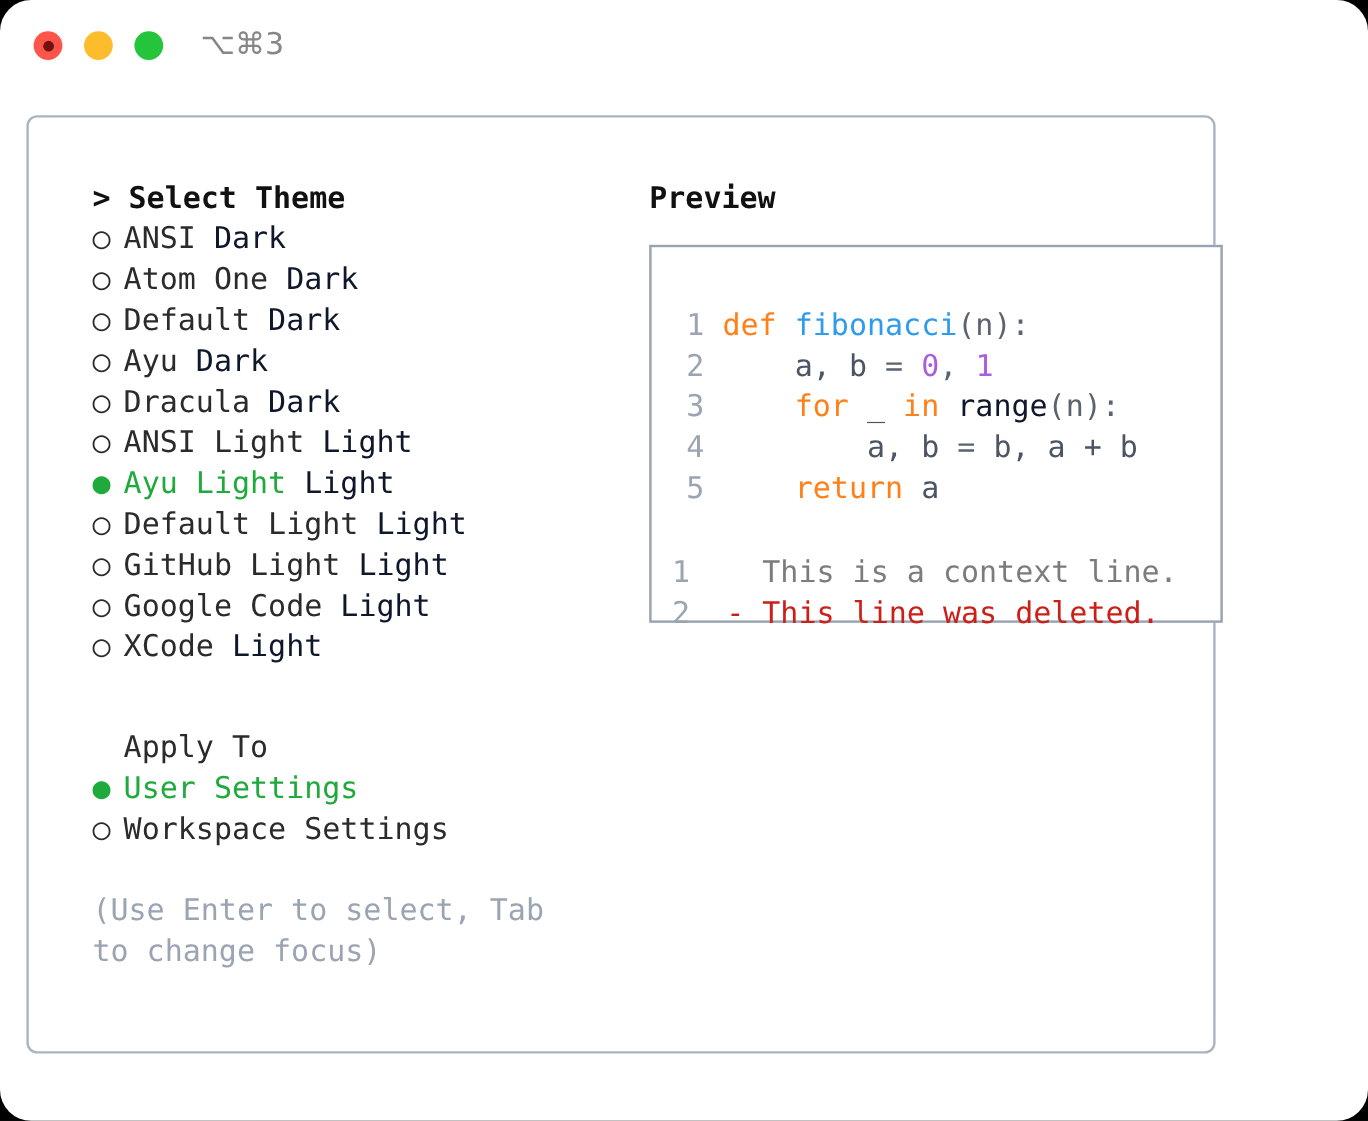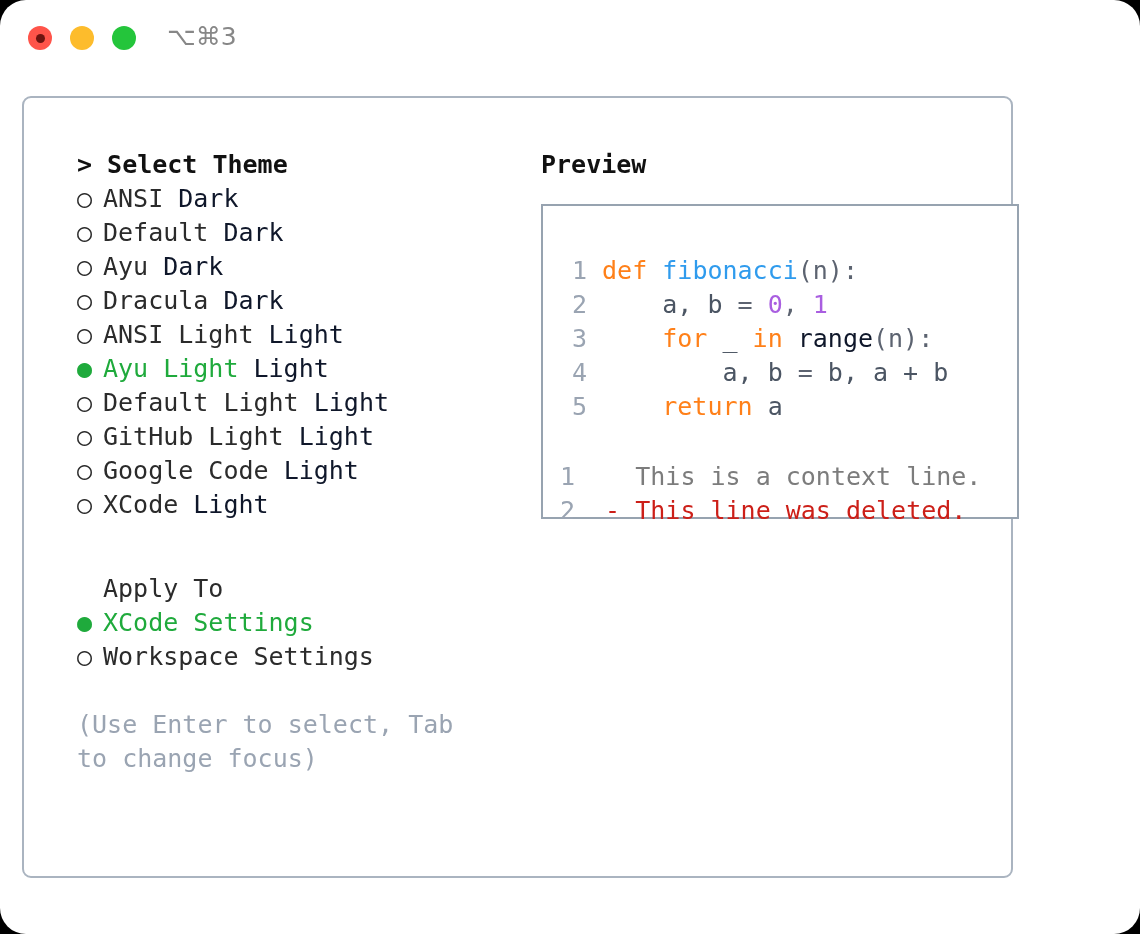--- a/index.html
+++ b/index.html
@@ -212,37 +212,38 @@
   </div>
 
   <div class="card">
     <div class="columns">
 
       <div class="left-col">
         <div class="section-head">&gt; Select Theme</div>
 
         <div id="theme-list">
             <div class="opt-row"><span class="bullet">○</span><span class="opt-name">ANSI</span><span class="tag"> Dark</span></div>
+            <div class="opt-row"><span class="bullet">○</span><span class="opt-name">Atom One</span><span class="tag"> Dark</span></div>
             <div class="opt-row"><span class="bullet">○</span><span class="opt-name">Default</span><span class="tag"> Dark</span></div>
             <div class="opt-row"><span class="bullet">○</span><span class="opt-name">Ayu</span><span class="tag"> Dark</span></div>
             <div class="opt-row"><span class="bullet">○</span><span class="opt-name">Dracula</span><span class="tag"> Dark</span></div>
             <div class="opt-row"><span class="bullet">○</span><span class="opt-name">ANSI Light</span><span class="tag"> Light</span></div>
             <div class="opt-row selected"><span class="bullet">●</span><span class="opt-name">Ayu Light</span><span class="tag"> Light</span></div>
             <div class="opt-row"><span class="bullet">○</span><span class="opt-name">Default Light</span><span class="tag"> Light</span></div>
             <div class="opt-row"><span class="bullet">○</span><span class="opt-name">GitHub Light</span><span class="tag"> Light</span></div>
             <div class="opt-row"><span class="bullet">○</span><span class="opt-name">Google Code</span><span class="tag"> Light</span></div>
             <div class="opt-row"><span class="bullet">○</span><span class="opt-name">XCode</span><span class="tag"> Light</span></div>
           </div>
 
         <div class="gap-lg"></div>
 
         <div class="apply-head">Apply To</div>
 
         <div id="apply-list">
-            <div class="opt-row selected"><span class="bullet">●</span><span>XCode Settings</span></div>
+            <div class="opt-row selected"><span class="bullet">●</span><span>User Settings</span></div>
             <div class="opt-row"><span class="bullet">○</span><span>Workspace Settings</span></div>
           </div>
 
         <div class="gap-md"></div>
 
         <div class="hint">(Use Enter to select, Tab to change focus)</div>
       </div>
 
       <div class="right-col">
         <div class="preview-title">Preview</div>

